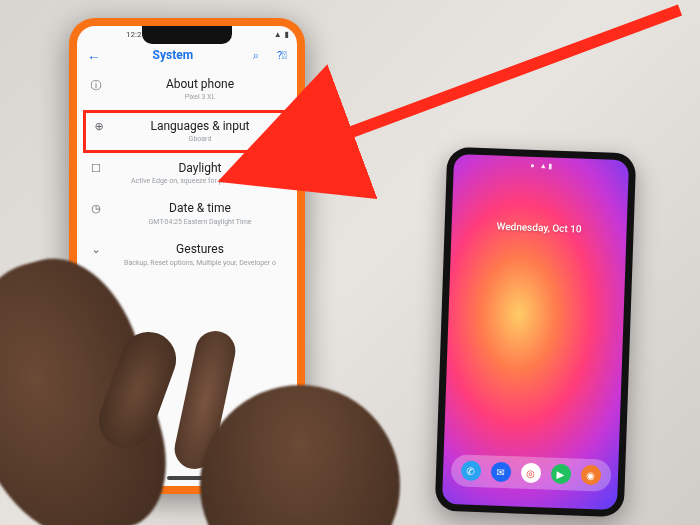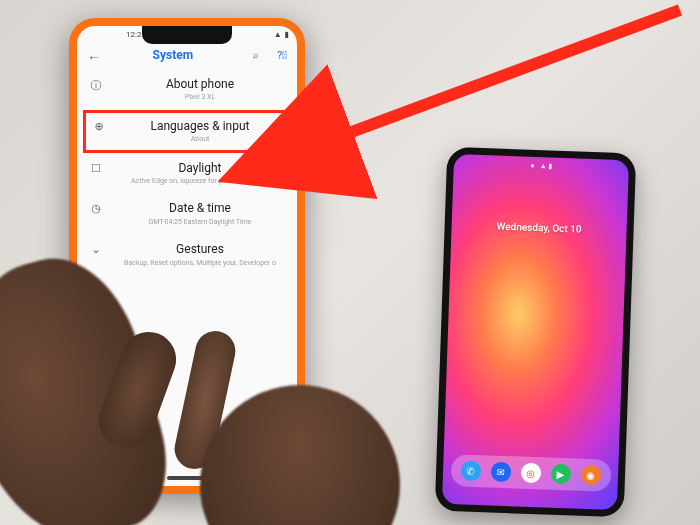--- a/index.html
+++ b/index.html
@@ -261,21 +261,21 @@
         <div class="item-text">
           <div class="item-title">About phone</div>
           <div class="item-sub">Pixel 3 XL</div>
         </div>
       </div>
 
       <div class="settings-item highlighted">
         <div class="item-icon">⊕</div>
         <div class="item-text">
           <div class="item-title">Languages &amp; input</div>
-          <div class="item-sub">About</div>
+          <div class="item-sub">Gboard</div>
         </div>
       </div>
 
       <div class="settings-item">
         <div class="item-icon">☐</div>
         <div class="item-text">
           <div class="item-title">Daylight</div>
           <div class="item-sub">Active Edge on, squeeze for phone Assistant</div>
         </div>
       </div>

